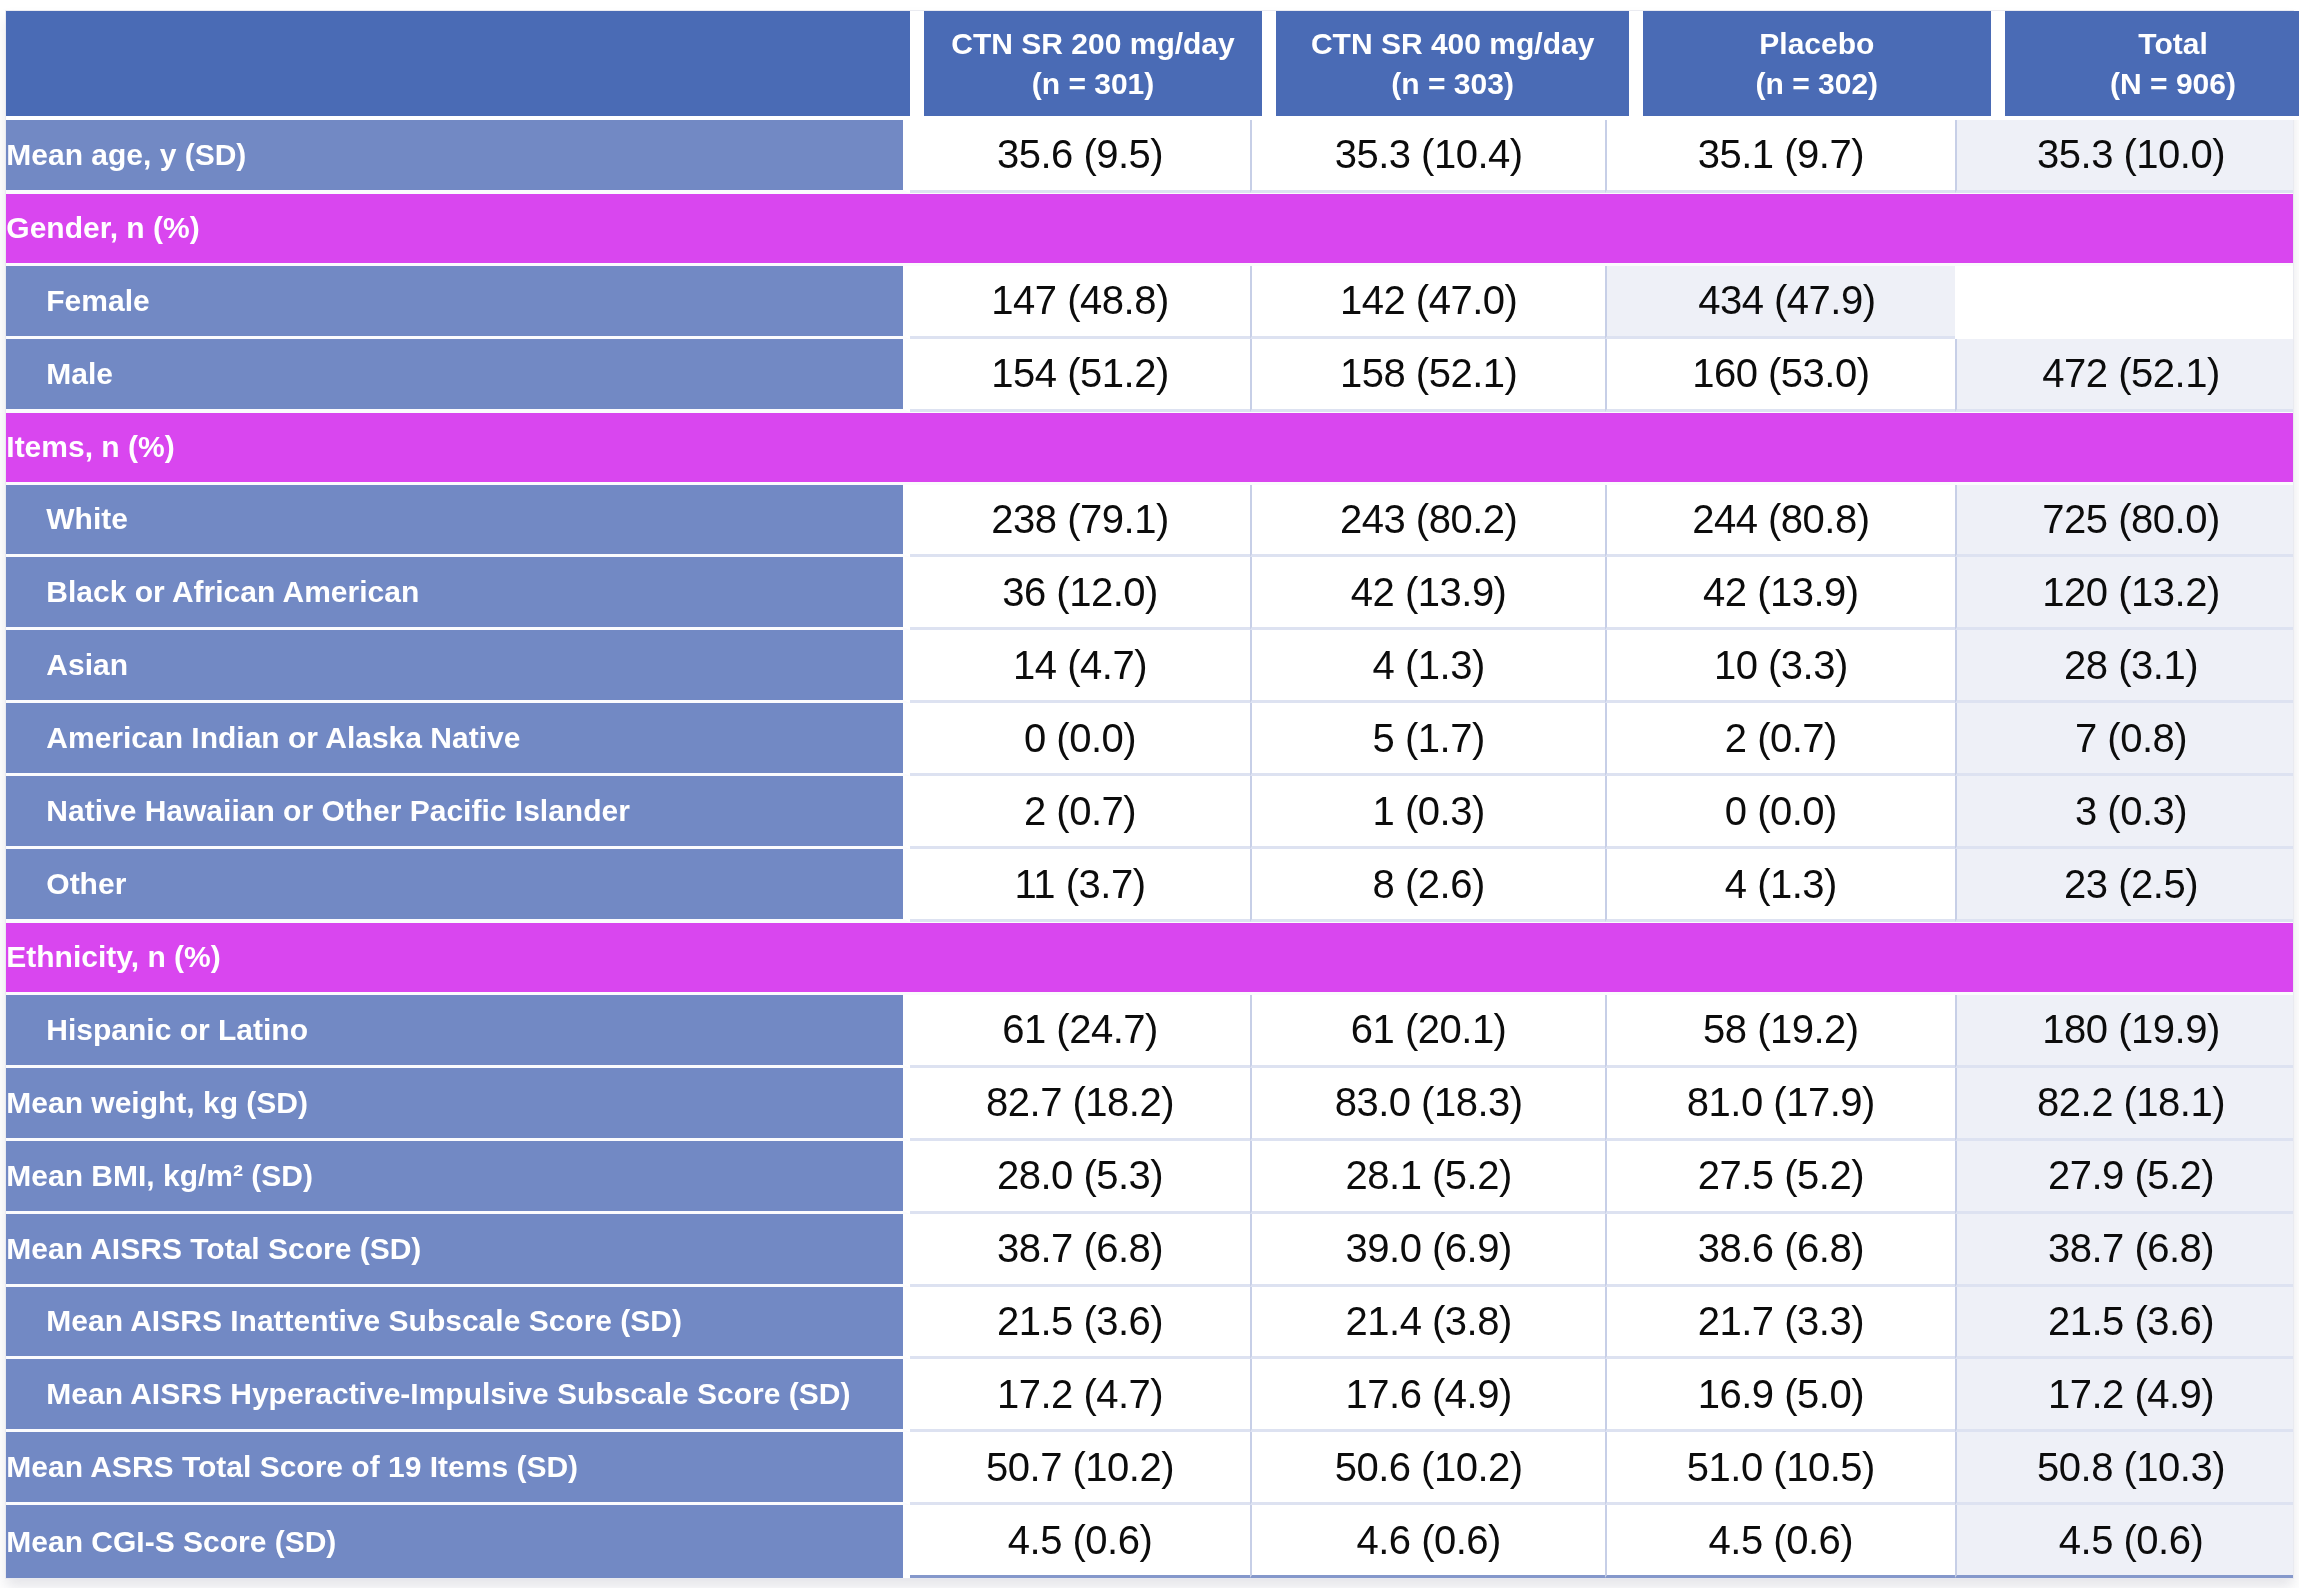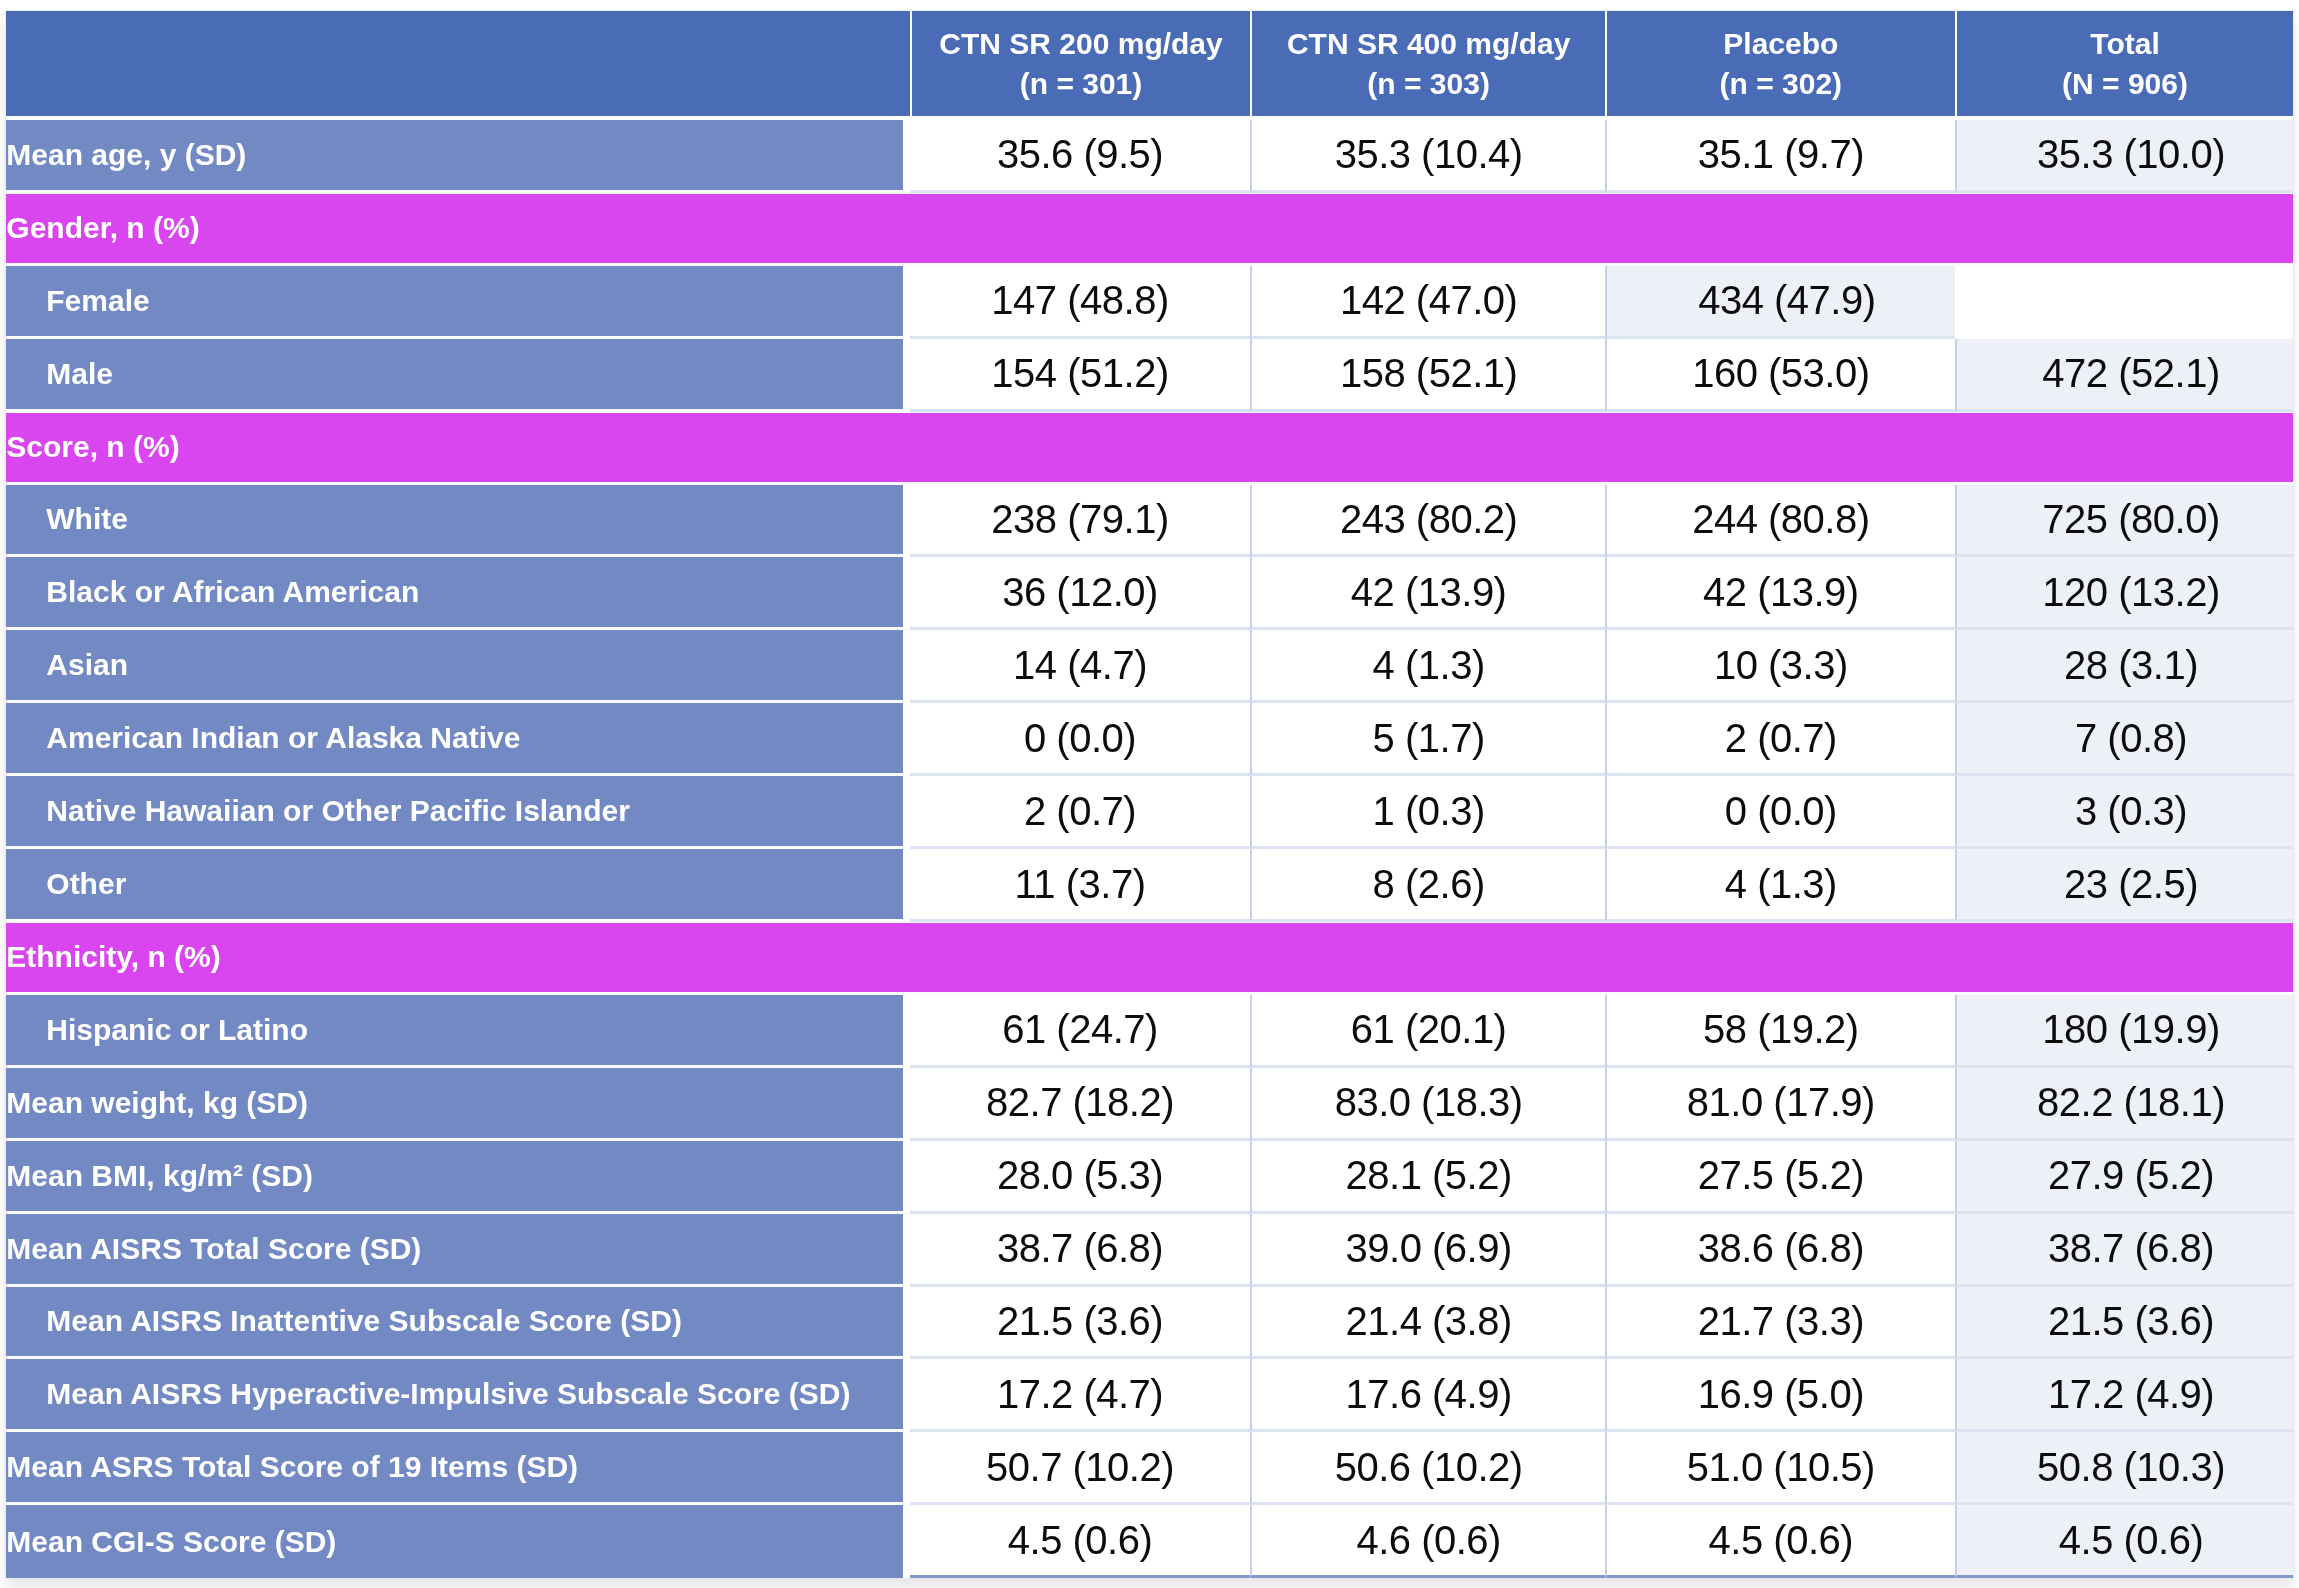--- a/index.html
+++ b/index.html
@@ -23,20 +23,21 @@
     background: #ffffff;
   }
   .row {
     display: grid;
     grid-template-columns: 39.5% 14.9% 15.5% 15.3% 14.8%;
     align-items: stretch;
   }
   .header-row {
     height: 109px;
     flex: 0 0 auto;
+    gap: 12px;
   }
   .body {
     flex: 1 1 auto;
     display: flex;
     flex-direction: column;
   }
   .body .row { flex: 1 1 0; }
 
   
   .h {
@@ -143,21 +144,21 @@
         <div class="d total">434 (47.9)</div>
       </div>
       <div class="row data-row">
         <div class="lbl ind">Male</div>
         <div class="d">154 (51.2)</div>
         <div class="d">158 (52.1)</div>
         <div class="d">160 (53.0)</div>
         <div class="d total">472 (52.1)</div>
       </div>
       <div class="row section-row">
-        <div class="section">Score, n (%)</div>
+        <div class="section">Items, n (%)</div>
       </div>
       <div class="row data-row">
         <div class="lbl ind">White</div>
         <div class="d">238 (79.1)</div>
         <div class="d">243 (80.2)</div>
         <div class="d">244 (80.8)</div>
         <div class="d total">725 (80.0)</div>
       </div>
       <div class="row data-row">
         <div class="lbl ind">Black or African American</div>

